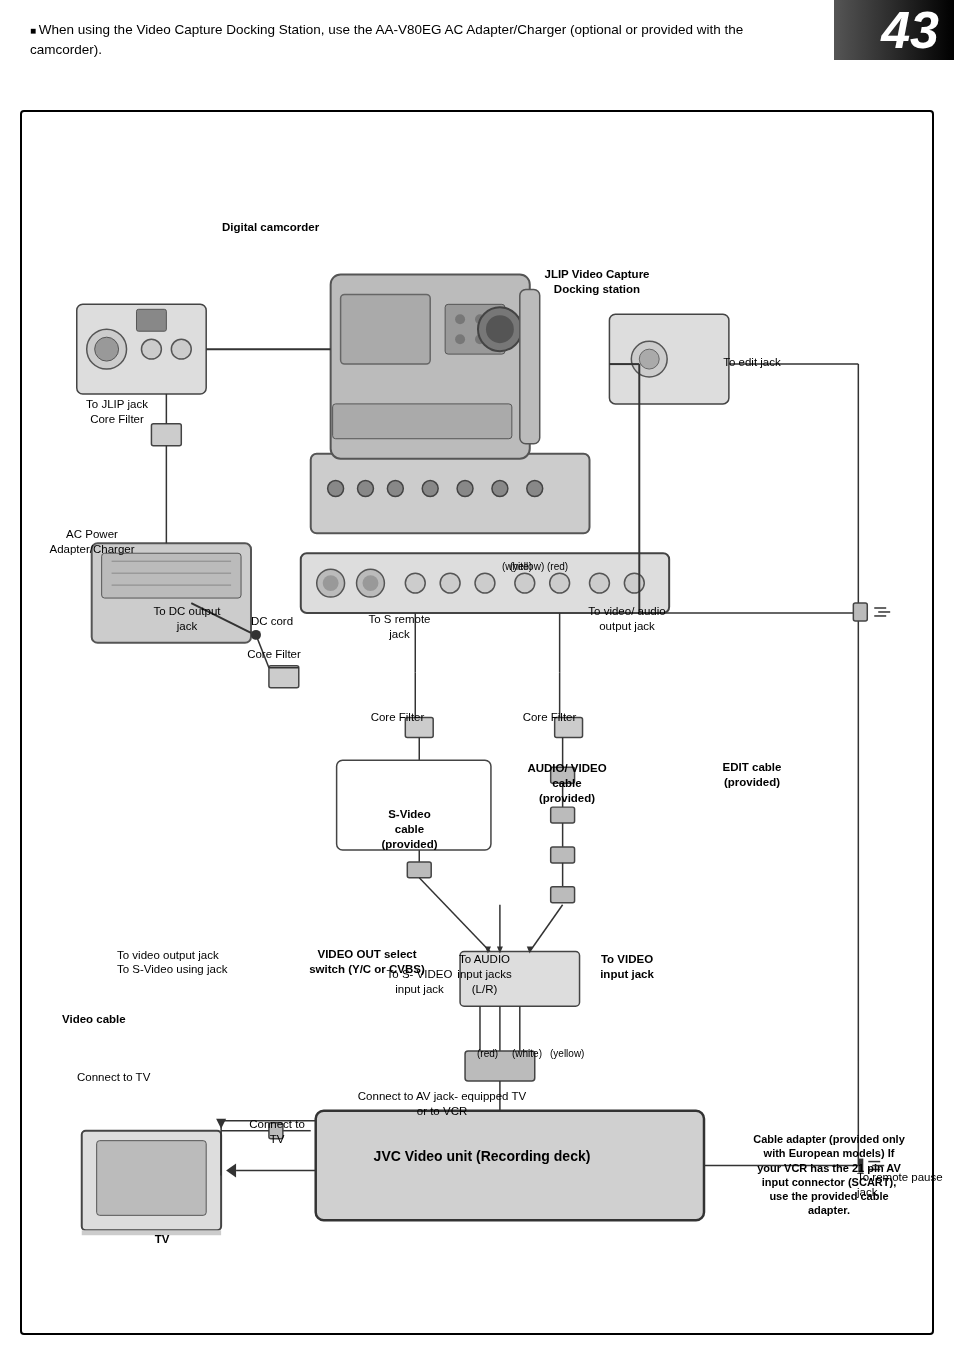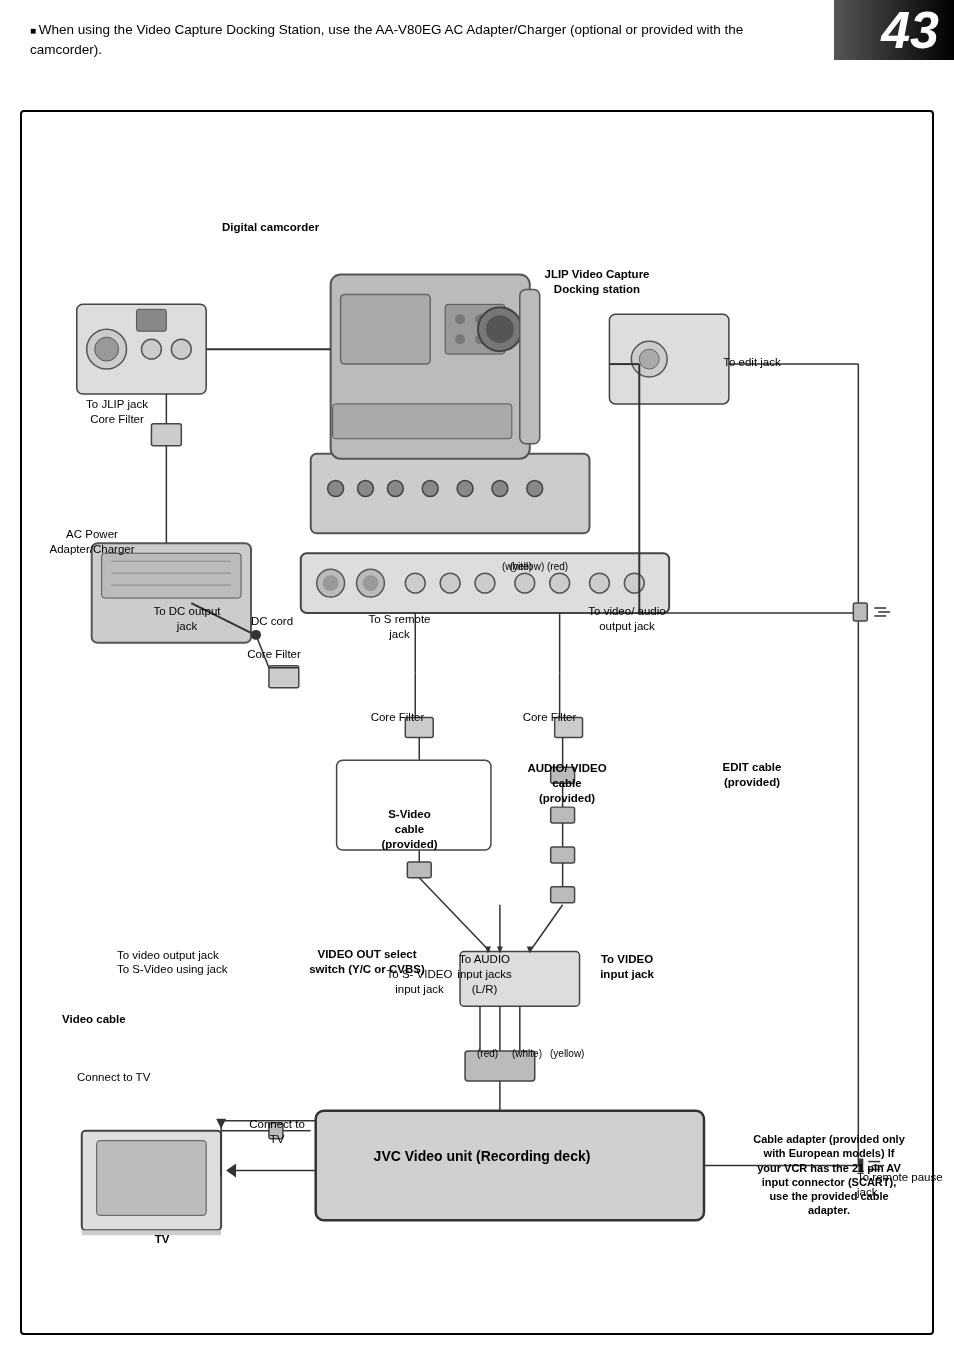--- a/index.html
+++ b/index.html
@@ -356,20 +356,22 @@
   <div class="label" style="top:935px; left:455px; font-size:10px;">(red)</div>
   <div class="label" style="top:935px; left:490px; font-size:10px;">(white)</div>
   <div class="label" style="top:935px; left:528px; font-size:10px;">(yellow)</div>
 
   <div class="label label-bold" style="top:835px; left:285px; width:120px;">VIDEO OUT
 select switch
 (Y/C or CVBS)</div>
 
   <div class="label" style="top:958px; left:55px; width:150px; text-align:left;">Connect to TV</div>
 
+  <div class="label" style="top:977px; left:330px; width:180px;">Connect to AV jack-
+equipped TV or to VCR</div>
 
   <div class="label" style="top:1005px; left:220px; width:70px;">Connect
 to TV</div>
 
   <div class="label label-bold" style="top:1035px; left:350px; width:220px; font-size:14px;">JVC Video unit
 (Recording deck)</div>
 
   <div class="label label-bold" style="top:1120px; left:110px; width:60px;">TV</div>
 
   <div class="label label-bold" style="top:1020px; left:685px; width:200px; text-align:center; font-size:11px;padding-left:44px;">Cable adapter (provided only

